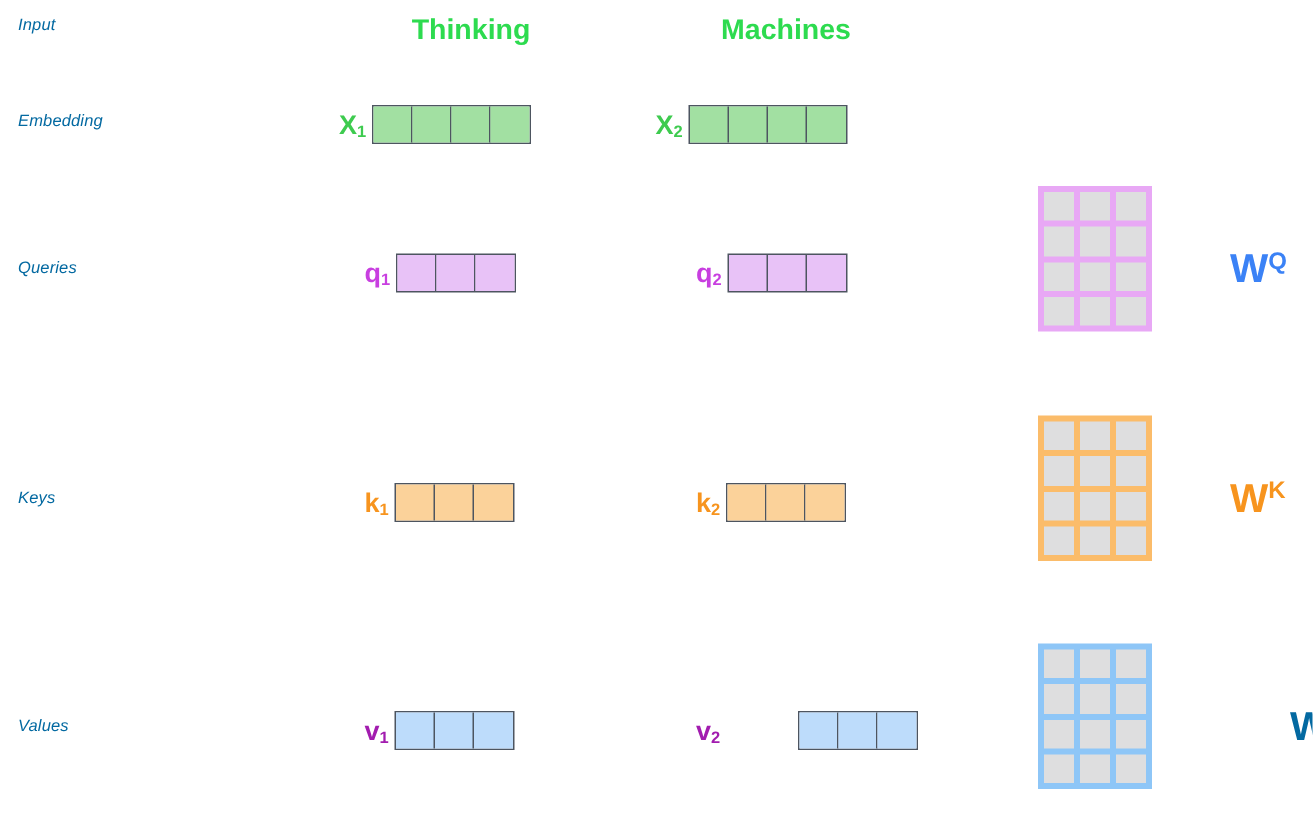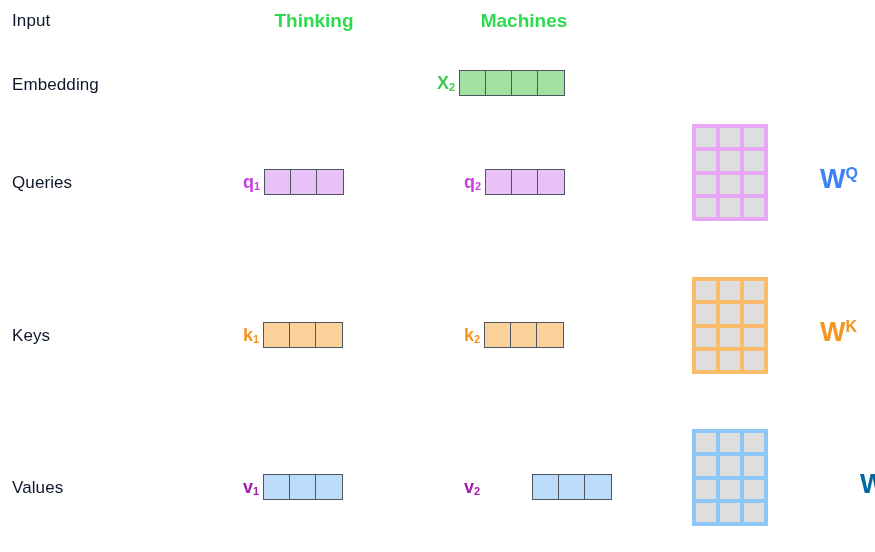--- a/index.html
+++ b/index.html
@@ -19,24 +19,25 @@
     position: absolute;
     left: 0; top: 0;
     width: 875px;
     height: 552px;
   }
 
   
   .row-label {
     position: absolute;
     left: 12px;
-    font-size: 17px;
-    color: #0f172a;
+    font-size: 11px;
+    color: #0369a1;
     letter-spacing: 0.1px;
     white-space: nowrap;
+    font-style: italic;
   }
 
   
   .token-header {
     position: absolute;
     font-size: 19px;
     font-weight: bold;
     color: #2ddb4f;
     white-space: nowrap;
     text-align: center;
@@ -129,20 +130,29 @@
 
   <div class="row-label" style="top:11px;">Input</div>
   <div class="row-label" style="top:75px;">Embedding</div>
   <div class="row-label" style="top:173px;">Queries</div>
   <div class="row-label" style="top:326px;">Keys</div>
   <div class="row-label" style="top:478px;">Values</div>
 
   <div class="token-header" style="left:418px; top:10px; width:212px;">Machines</div>
   <div class="token-header" style="left:208px; top:10px; width:212px;">Thinking</div>
 
+  <div class="vector v-green" style="left:226px; top:70px;">
+    <span class="vec-label"><span>X</span><sub>1</sub></span>
+    <span class="cells">
+      <span class="cell"></span>
+      <span class="cell"></span>
+      <span class="cell"></span>
+      <span class="cell"></span>
+    </span>
+  </div>
 
   <div class="vector v-green" style="left:437px; top:70px;">
     <span class="vec-label"><span>X</span><sub>2</sub></span>
     <span class="cells">
       <span class="cell"></span>
       <span class="cell"></span>
       <span class="cell"></span>
       <span class="cell"></span>
     </span>
   </div>

